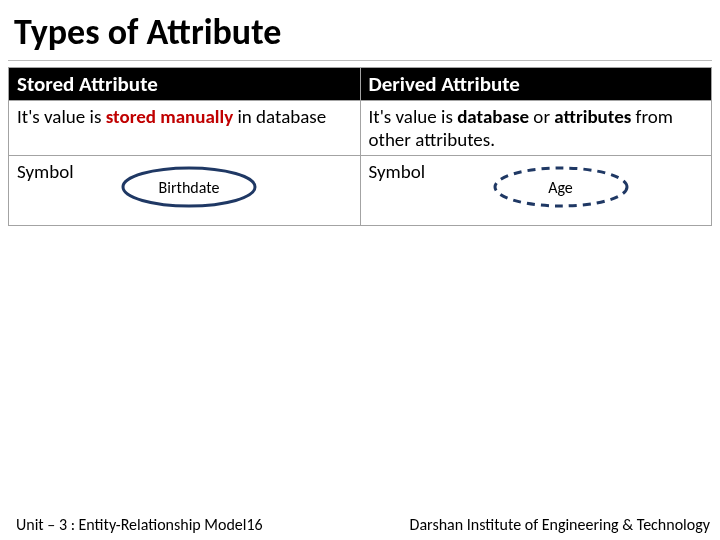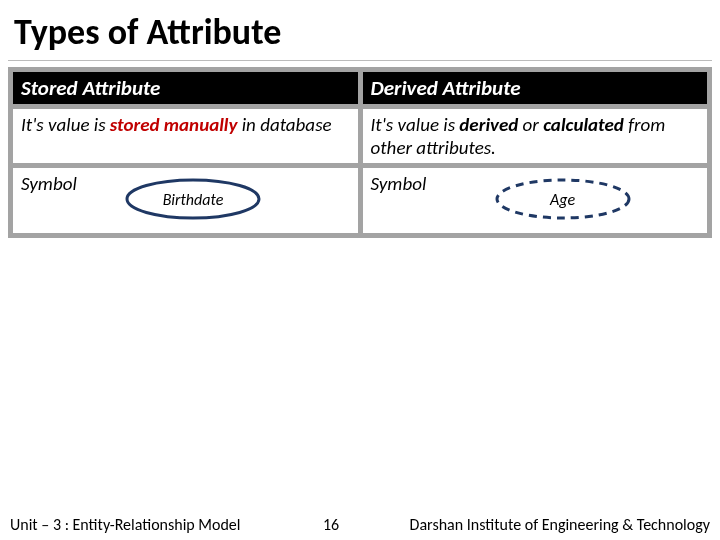--- a/index.html
+++ b/index.html
@@ -1,56 +1,56 @@
 <!DOCTYPE html>
 <html><head>
 <meta charset="utf-8">
 <style>
   * { box-sizing: border-box; margin: 0; padding: 0; }
   html, body { width: 720px; height: 540px; font-family: Calibri, Arial, sans-serif; background: #fff; color: #000; }
   .slide { width: 720px; height: 540px; position: relative; }
   .title { font-size: 36px; font-weight: 700; padding: 10px 22px 4px 14px; }
   .hr { border-bottom: 1px solid #bbb; margin: 2px 8px 6px 8px; }
   table.cmp { border-collapse: collapse; width: calc(100% - 16px); margin: 0 8px; table-layout: fixed; }
-  table.cmp th, table.cmp td { border: 5px solid #a3a3a3; vertical-align: top; padding: 4px 8px; font-size: 19px; font-style: italic; }
+  table.cmp th, table.cmp td { border: 1px solid #a3a3a3; vertical-align: top; padding: 4px 8px; font-size: 19px; }
   table.cmp th { background: #000; color: #fff; text-align: left; font-weight: 700; font-size: 21px; padding: 3px 8px; }
   .red { color: #c00000; font-weight: 700; text-align: right; }
   .b { font-weight: 700; }
   .note { font-size: 15px; line-height: 1.15; padding-left: 46px; }
   .symrow td { height: 70px; }
   .symcell { position: relative; }
   .symlabel { position: absolute; top: 4px; left: 8px; font-size: 19px; }
   .ellipse-wrap { position: absolute; left: 110px; top: 8px; width: 140px; height: 46px; }
   .ellipse-solid { width: 140px; height: 46px; }
   .ellipse-dashed { width: 140px; height: 46px; }
   .elabel { position: absolute; top: 0; left: 0; width: 140px; height: 46px; display: flex; align-items: center; justify-content: center; font-size: 16px; }
   .footer { position: absolute; left: 0; bottom: 6px; width: 720px; display: flex; align-items: center; font-size: 16px; }
-  .footer .l { padding-left: 10px; flex: 0 0 auto; }
-  .footer .c { flex: 1 1 auto; text-align: center; padding-left: 12px; }
+  .footer .l { padding-left: 16px; flex: 0 0 auto; }
+  .footer .c { flex: 1 1 auto; text-align: left; }
   .footer .r { padding-right: 10px; flex: 0 0 auto; }
 </style>
 </head>
 <body>
 
 <div class="slide">
   <div class="title">Types of Attribute</div>
   <div class="hr"></div>
 
   <table class="cmp">
     <tbody>
         <tr>
       <th>Stored Attribute</th>
       <th>Derived Attribute</th>
     </tr>
     <tr>
       <td>
         <span>It's value is </span><span class="red">stored manually</span><span> in database</span>
       </td>
       <td>
-        <span>It's value is </span><span class="b">derived</span><span> or </span><span class="b">calculated</span><span> from other attributes.</span>
+        <span>It's value is </span><span class="b">database</span><span> or </span><span class="b">attributes</span><span> from other attributes.</span>
       </td>
     </tr>
     <tr class="symrow">
       <td class="symcell">
         <div class="symlabel">Symbol</div>
         <div class="ellipse-wrap">
           <svg class="ellipse-solid" viewBox="0 0 140 46">
             <ellipse cx="70" cy="23" rx="66" ry="19" fill="none" stroke="#1f3864" stroke-width="3"></ellipse>
           </svg>
           <div class="elabel">Birthdate</div>

